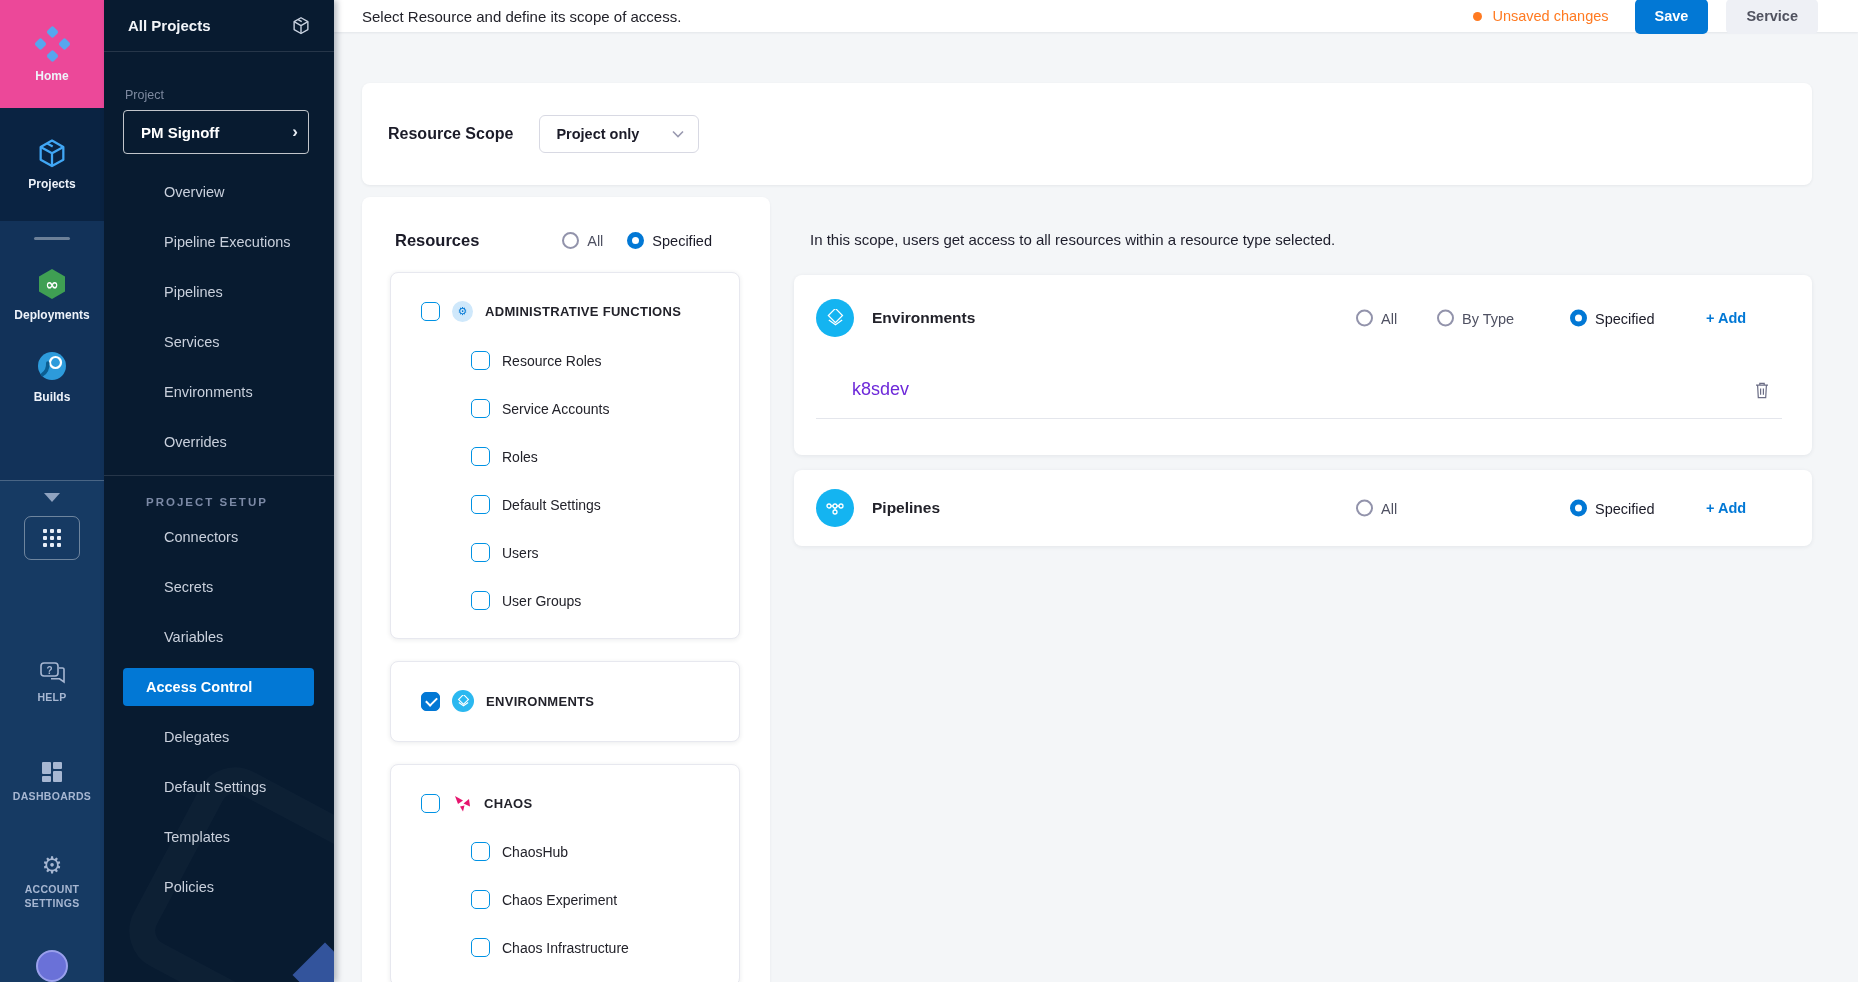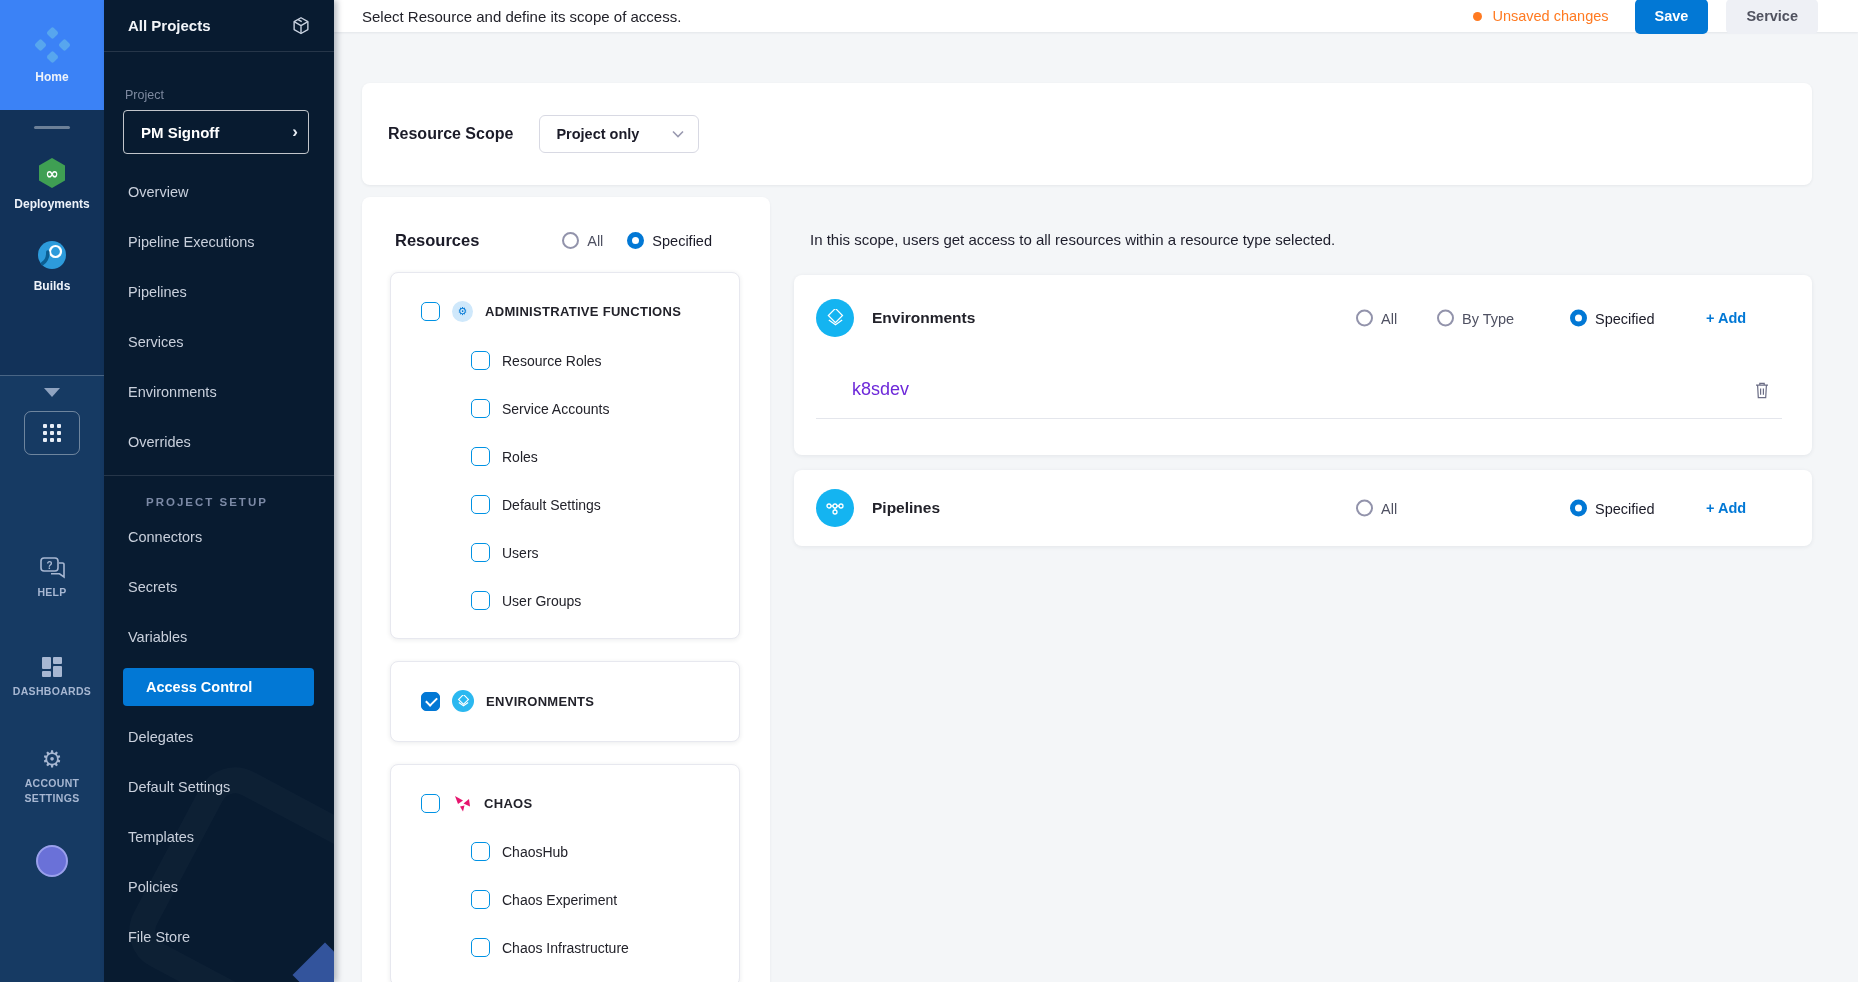--- a/index.html
+++ b/index.html
@@ -4,21 +4,21 @@
 <style>
   * { margin:0; padding:0; box-sizing:border-box; }
   html,body { width:1858px; height:982px; overflow:hidden; background:#f4f6f8;
     font-family:"Liberation Sans", sans-serif; }
   .app { display:flex; width:1858px; height:982px; }
 
   
   .rail { width:104px; flex-shrink:0; display:flex; flex-direction:column; color:#d7e1f0; }
   .rail-tile { display:flex; flex-direction:column; align-items:center; justify-content:center; gap:6px; cursor:pointer; }
   .rail-tile .lbl { font-size:12px; font-weight:bold; color:#eef3fa; }
-  .t-home { height:110px; background:#3b82f6; }
+  .t-home { height:110px; background:#ec4899; }
   .t-projects { height:115px; background:#0a2342; }
   .rail-mid { height:265px; background:#123259; display:flex; flex-direction:column; align-items:center; }
   .rail-div { width:36px; height:3px; border-radius:2px; background:rgba(255,255,255,.38); margin-top:16px; }
   .rail-mid .rail-tile { margin-top:26px; }
   .rail-bottom { flex:1; background:#163a63; border-top:1px solid rgba(255,255,255,.22);
     display:flex; flex-direction:column; align-items:center; }
   .tri-down { width:0; height:0; border-left:8px solid transparent; border-right:8px solid transparent;
     border-top:9px solid #8fa3c0; margin-top:12px; cursor:pointer; }
   .grid-btn { margin-top:14px; width:56px; height:44px; border:1.5px solid rgba(255,255,255,.38);
     border-radius:7px; display:flex; align-items:center; justify-content:center; cursor:pointer; }
@@ -37,21 +37,21 @@
   .sb-head { height:52px; display:flex; align-items:center; justify-content:space-between;
     padding:0 22px 0 24px; border-bottom:1px solid rgba(255,255,255,.12); }
   .sb-head .t { color:#f2f5f9; font-size:15px; font-weight:bold; cursor:pointer; }
   .proj-label { margin:36px 0 0 21px; font-size:12.5px; color:#7e8aa0; }
   .proj-box { margin:8px 0 0 19px; width:186px; height:44px; border:1px solid rgba(255,255,255,.75);
     border-radius:4px; display:flex; align-items:center; justify-content:space-between;
     padding:0 10px 0 17px; cursor:pointer; }
   .proj-box .pn { color:#fff; font-size:15px; font-weight:bold; }
   .proj-box .chev { color:#e7ecf3; font-size:17px; font-weight:bold; }
   .sb-nav { margin-top:13px; }
-  .sb-item { height:50px; line-height:50px; padding-left:24px; font-size:14.5px; color:#c9d0dc; cursor:pointer; }
+  .sb-item { height:50px; line-height:50px; padding-left:60px; font-size:14.5px; color:#c9d0dc; cursor:pointer; }
   .sb-divider { margin:8px 0 6px 0; border-top:1px solid rgba(255,255,255,.12); }
   .sb-section { padding:14px 0 4px 42px; font-size:11.5px; font-weight:bold; letter-spacing:2px; color:#7c8aa6; }
   .sb-item.active { margin-left:19px; width:191px; height:38px; line-height:38px; padding-left:23px;
     background:#0278d5; border-radius:4px; color:#fff; font-weight:bold; margin-top:6px; margin-bottom:6px; }
   .sb-mark { position:absolute; right:-14px; bottom:-16px; width:46px; height:46px;
     background:#33549c; transform:rotate(45deg); }
   .sb-water { position:absolute; right:-40px; bottom:-30px; width:220px; height:220px;
     border:26px solid rgba(255,255,255,.025); transform:rotate(28deg); border-radius:40px; }
 
   
@@ -138,20 +138,27 @@
   <nav class="rail">
     <div class="rail-tile t-home">
       <svg width="38" height="38" viewBox="0 0 38 38" fill="#57a6ee">
         <rect x="15" y="2.5" width="9" height="9" rx="2" transform="rotate(45 19.5 7)"></rect>
         <rect x="15" y="26.5" width="9" height="9" rx="2" transform="rotate(45 19.5 31)"></rect>
         <rect x="3" y="14.5" width="9" height="9" rx="2" transform="rotate(45 7.5 19)"></rect>
         <rect x="27" y="14.5" width="9" height="9" rx="2" transform="rotate(45 31.5 19)"></rect>
       </svg>
       <span class="lbl">Home</span>
     </div>
+    <div class="rail-tile t-projects">
+      <svg width="34" height="34" viewBox="0 0 24 24" fill="none" stroke="#41a7f5" stroke-width="1.6" stroke-linejoin="round">
+        <path d="M12 2.5l8 4.5v9l-8 4.5-8-4.5v-9z"></path>
+          <path d="M12 11.5v8.5M12 11.5l8-4.5M12 11.5L4 7M8.5 4.5l4 2.2"></path>
+      </svg>
+      <span class="lbl">Projects</span>
+    </div>
     <div class="rail-mid">
       <div class="rail-div"></div>
       <div class="rail-tile">
         <svg width="36" height="36" viewBox="0 0 36 36">
           <path d="M18 3l13 7.5v15L18 33 5 25.5v-15z" fill="#3f9f53"></path>
           <text x="18" y="24" text-anchor="middle" font-size="16" font-weight="bold" fill="#fff" font-family="DejaVu Sans">∞</text>
         </svg>
         <span class="lbl">Deployments</span>
       </div>
       <div class="rail-tile">
@@ -226,21 +233,20 @@
       <div class="sb-divider"></div>
       <div class="sb-section">PROJECT SETUP</div>
       <div class="sb-item">Connectors</div>
       <div class="sb-item">Secrets</div>
       <div class="sb-item">Variables</div>
       <div class="sb-item active">Access Control</div>
       <div class="sb-item">Delegates</div>
       <div class="sb-item">Default Settings</div>
       <div class="sb-item">Templates</div>
       <div class="sb-item">Policies</div>
-      <div class="sb-item">File Store</div>
     </nav>
     <div class="sb-water"></div>
     <div class="sb-mark"></div>
   </aside>
 
   <div class="main">
     <div class="topbar">
       <span class="title">Select Resource and define its scope of access.</span>
       <div class="right">
         <span class="dot"></span>

